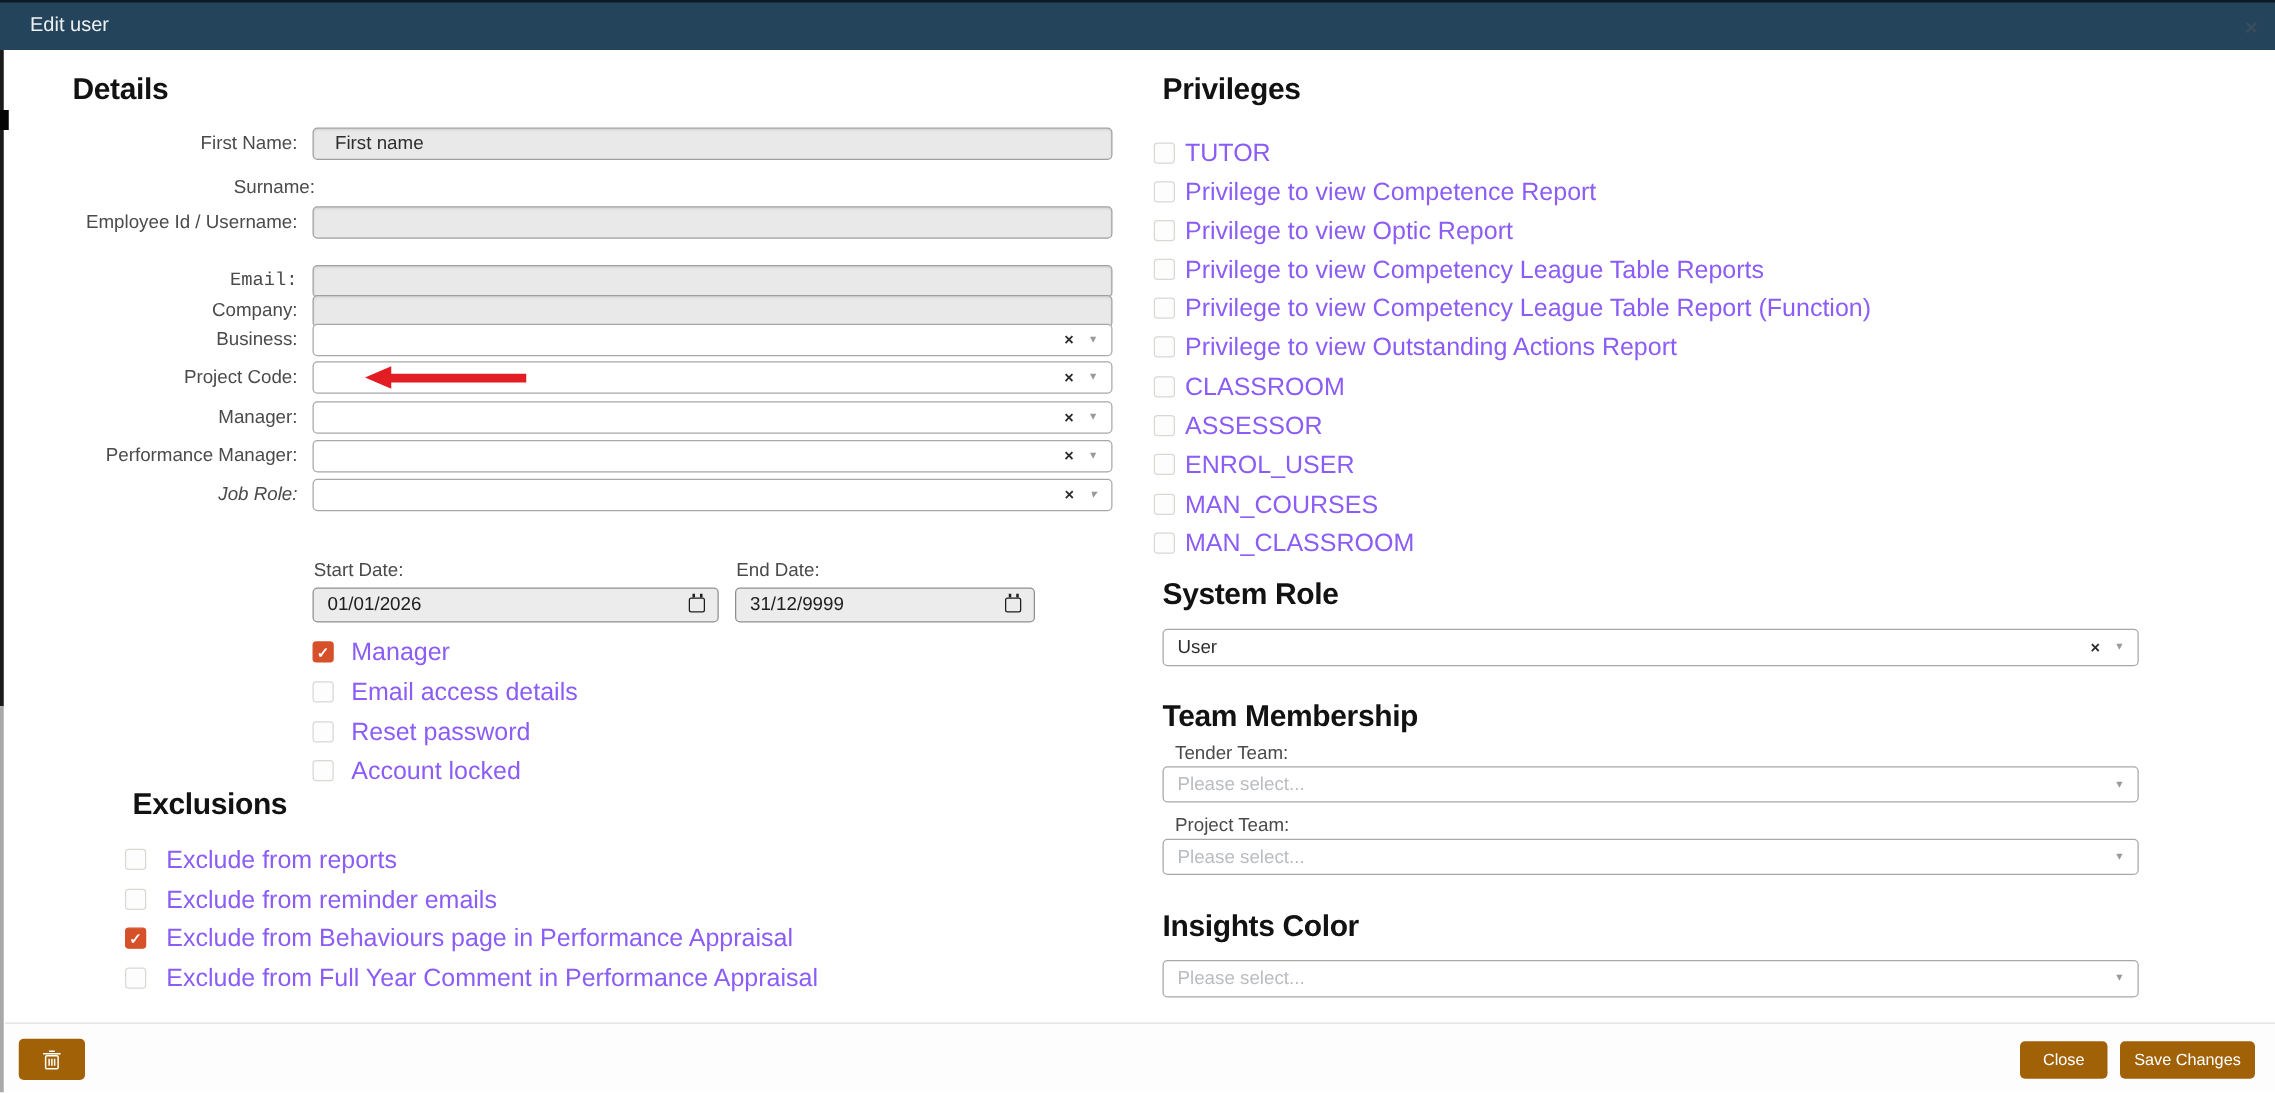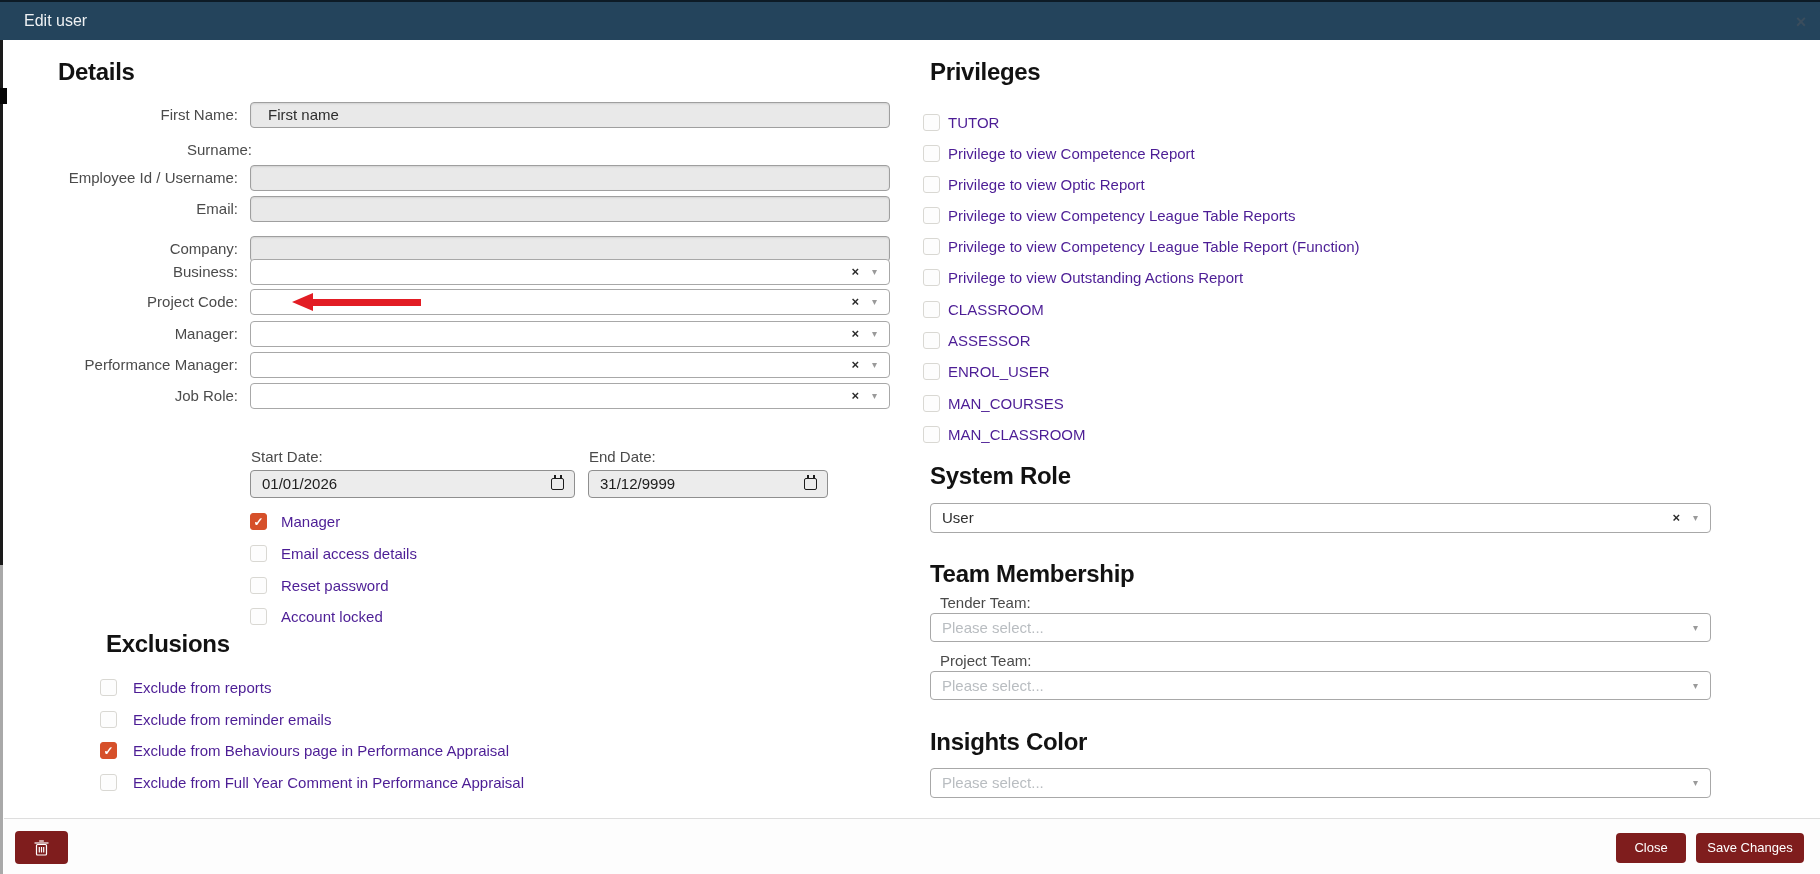--- a/index.html
+++ b/index.html
@@ -36,36 +36,36 @@
   .dval { position:absolute; left:11px; top:0; font-size:15px; color:#202020; line-height:26px; }
   .calicon { position:absolute; right:10px; top:7px; width:13px; height:12px; border:1.6px solid #1d1d1d; border-radius:2px; }
   .calicon:before { content:""; position:absolute; left:1.5px; top:-4px; width:2px; height:3px; background:#1d1d1d; }
   .calicon:after  { content:""; position:absolute; right:1.5px; top:-4px; width:2px; height:3px; background:#1d1d1d; }
 
   
   .cb { position:absolute; width:17px; height:17px; background:#fdfdfd; border:1px solid #d9d8d3; border-radius:3px; cursor:pointer; }
   .cb .ck { display:none; }
   .cb.checked { background:#d6502a; border-color:#d6502a; }
   .cb.checked .ck { display:block; color:#fff; font-style:normal; font-size:12px; font-weight:700; text-align:center; line-height:16px; }
-  .cblabel { position:absolute; font-size:15px; color:#4c1d95; line-height:18px; white-space:nowrap; }
+  .cblabel { position:absolute; font-size:20px; color:#8b5cf6; line-height:18px; white-space:nowrap; }
 
   
   .bigselect { position:absolute; left:930px; width:781px; background:#fff; border:1px solid #a8a8a8; border-radius:4px; cursor:pointer; }
   .bs-val { position:absolute; left:11px; top:0; font-size:15px; color:#2e2e2e; }
   .bs-ph { position:absolute; left:11px; top:0; font-size:15px; color:#b9bdc1; }
 
   
   .arrow { position:absolute; left:292px; top:293px; width:130px; height:18px; }
   .arrow .head { position:absolute; left:0; top:0; width:0; height:0;
                  border-top:9px solid transparent; border-bottom:9px solid transparent; border-right:21px solid #e21d24; }
   .arrow .shaft { position:absolute; left:19px; top:5.5px; width:110px; height:7px; background:#e21d24; }
 
   
   .footer { position:absolute; left:4px; top:818px; width:1816px; height:56px; background:#fdfdfd; border-top:1px solid #dedede; }
-  .btn { position:absolute; background:#7f1d1d; color:#fff; border-radius:4px; font-size:13px; text-align:center; cursor:pointer; }
+  .btn { position:absolute; background:#a16207; color:#fff; border-radius:4px; font-size:13px; text-align:center; cursor:pointer; }
   .btn-close { left:1612px; top:14px; width:70px; height:30px; line-height:30px; }
   .btn-save  { left:1692px; top:14px; width:108px; height:30px; line-height:30px; }
   .btn-del   { left:11px; top:12px; width:53px; height:33px; }
   .btn-del svg { position:absolute; left:19px; top:9px; }
 </style>
 </head>
 <body>
 
 <div class="stage">
 
@@ -88,21 +88,21 @@
   </div>
   <div class="lrow" style="top:137px;margin-left:14px;">
     <label class="flabel">Surname:</label>
   </div>
   <div class="lrow" style="top:165px;padding-left:34px;">
     <label class="flabel">Employee Id / Username:</label>
     <div class="fbox ro">
         <span class="fval"></span>
       </div>
   </div>
-  <div class="lrow" style="top:196px;">
+  <div class="lrow" style="top:212px;font-family:Liberation Mono, monospace;">
     <label class="flabel">Email:</label>
     <div class="fbox ro">
         <span class="fval"></span>
       </div>
   </div>
   <div class="lrow" style="top:236px;">
     <label class="flabel">Company:</label>
     <div class="fbox ro">
         <span class="fval"></span>
       </div>
@@ -129,21 +129,21 @@
       <span class="caret">▾</span>
     </div>
   </div>
   <div class="lrow" style="top:352px;">
     <label class="flabel">Performance Manager:</label>
     <div class="fbox fselect">
       <span class="clear">×</span>
       <span class="caret">▾</span>
     </div>
   </div>
-  <div class="lrow" style="top:383px;">
+  <div class="lrow" style="top:383px;font-style:italic;">
     <label class="flabel">Job Role:</label>
     <div class="fbox fselect">
       <span class="clear">×</span>
       <span class="caret">▾</span>
     </div>
   </div>
 
   <div class="arrow">
     <div class="head"></div>
     <div class="shaft"></div>

